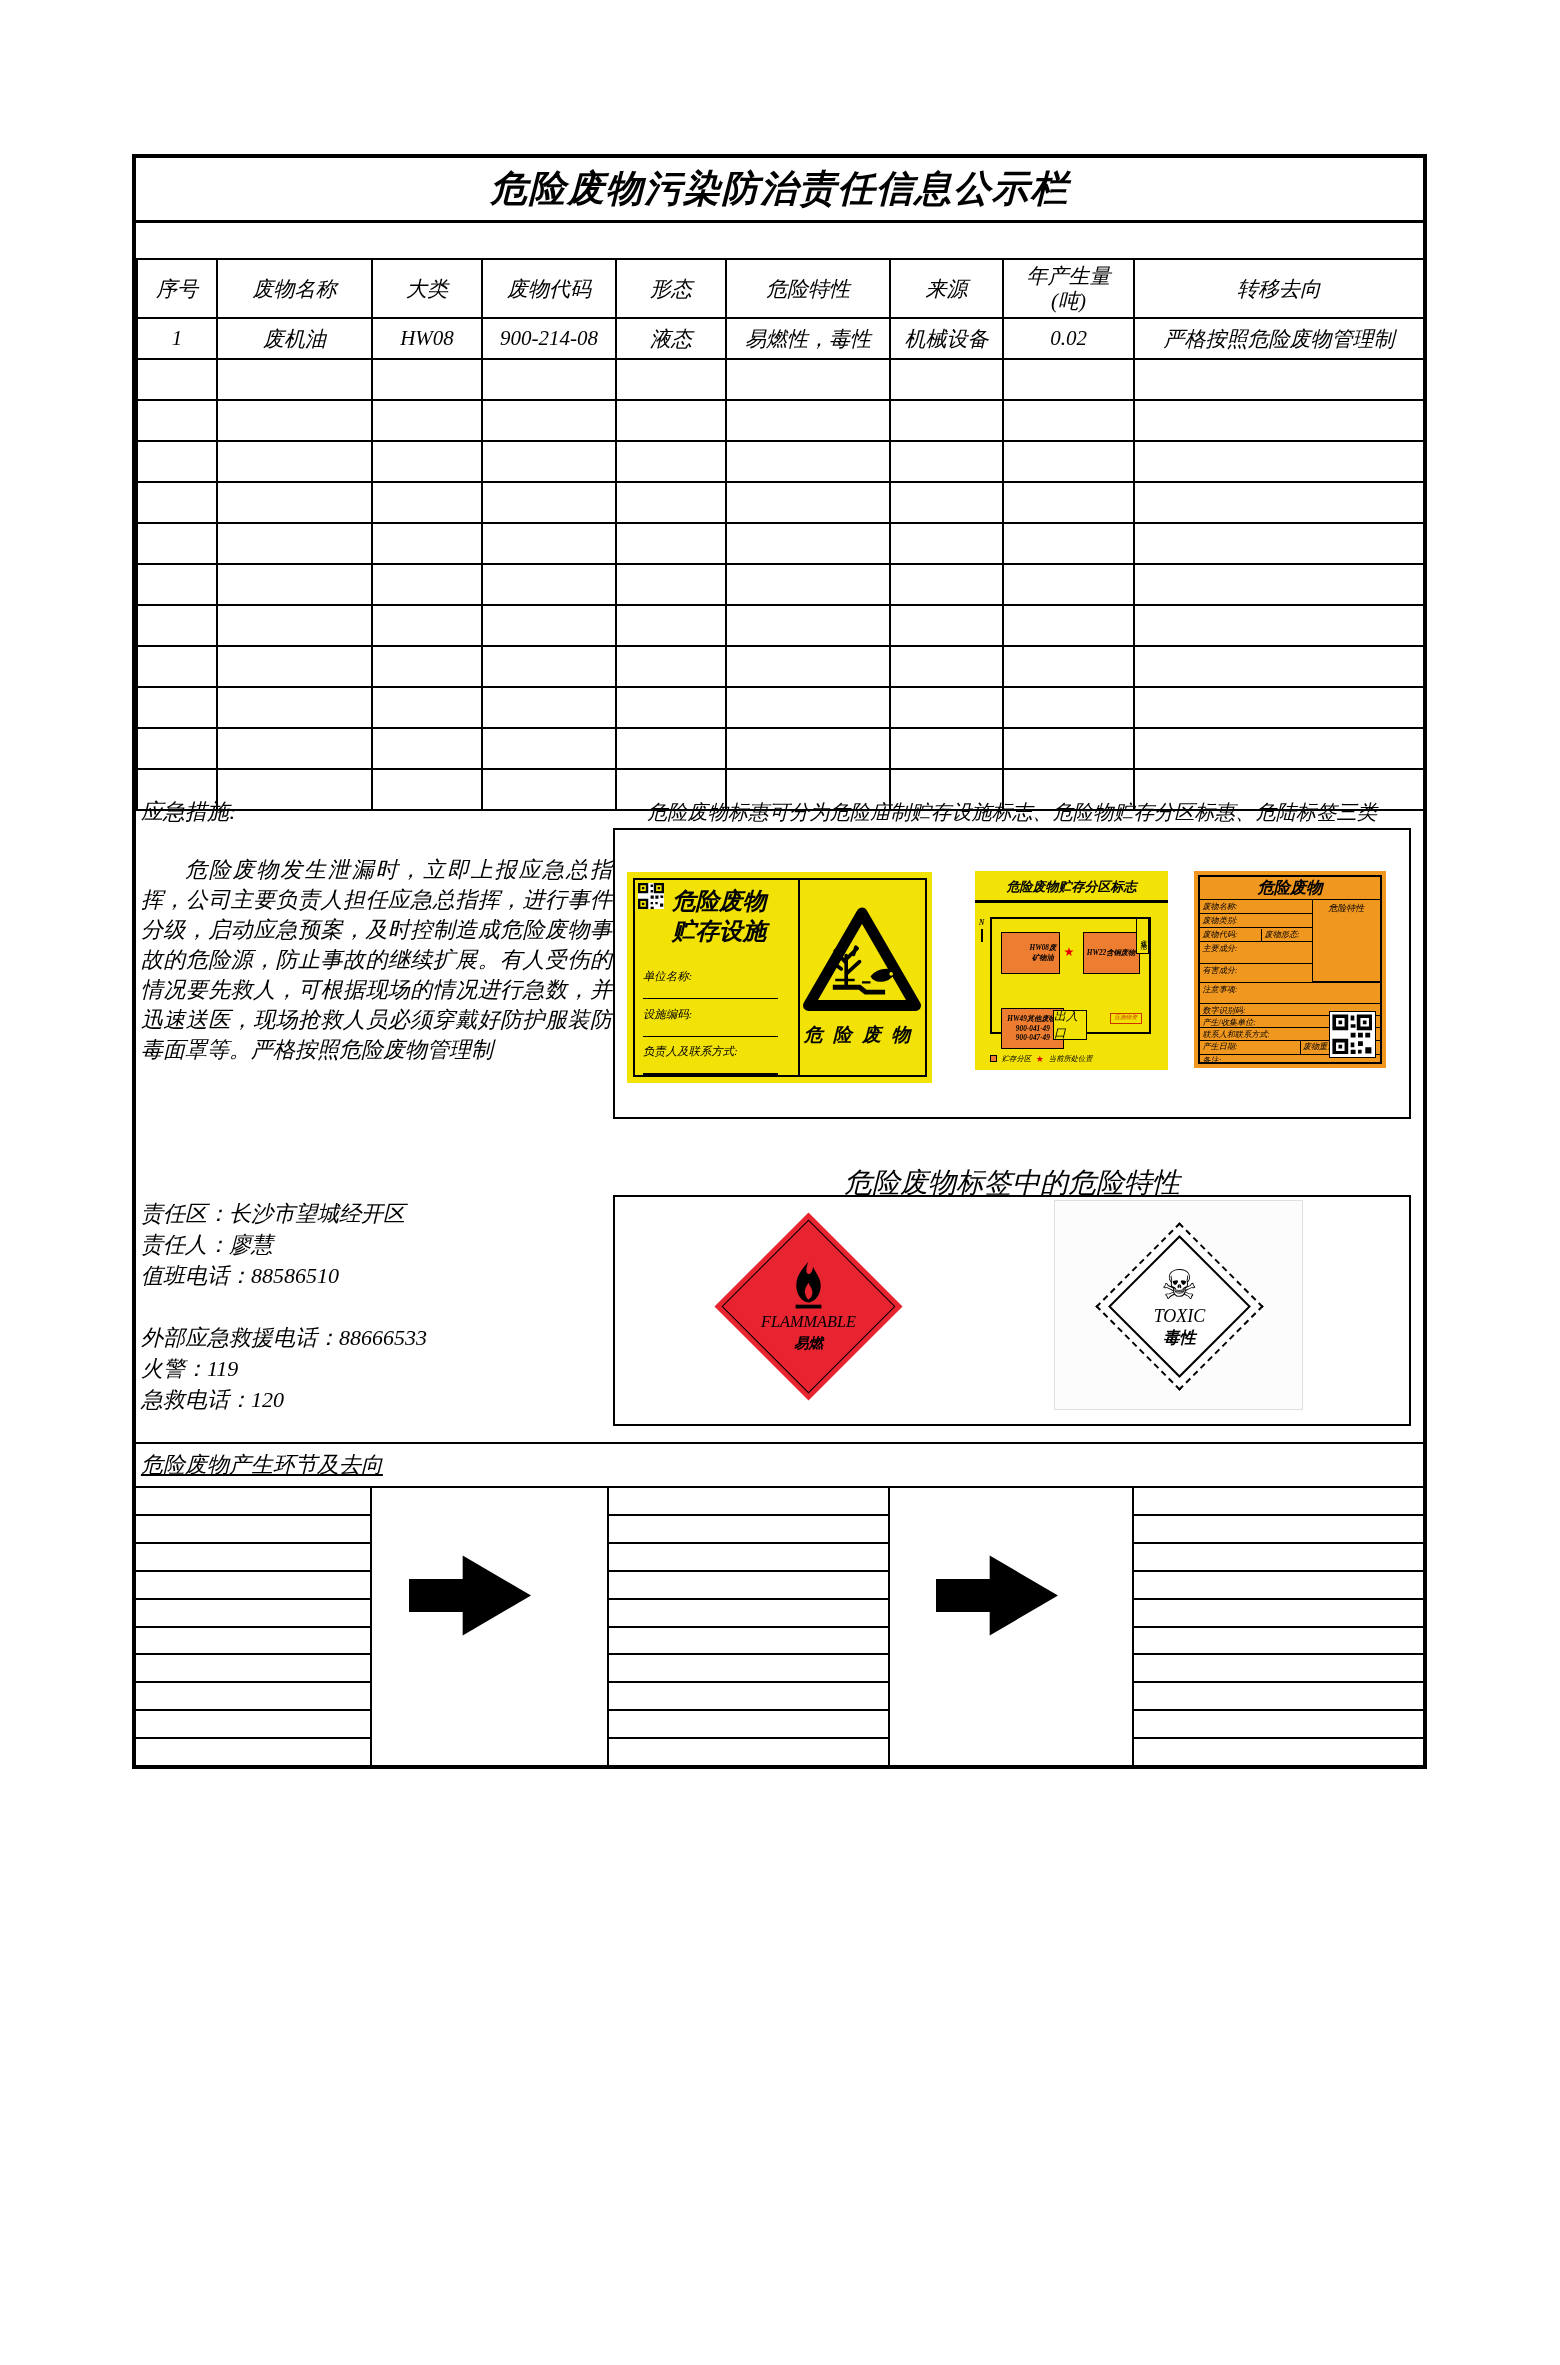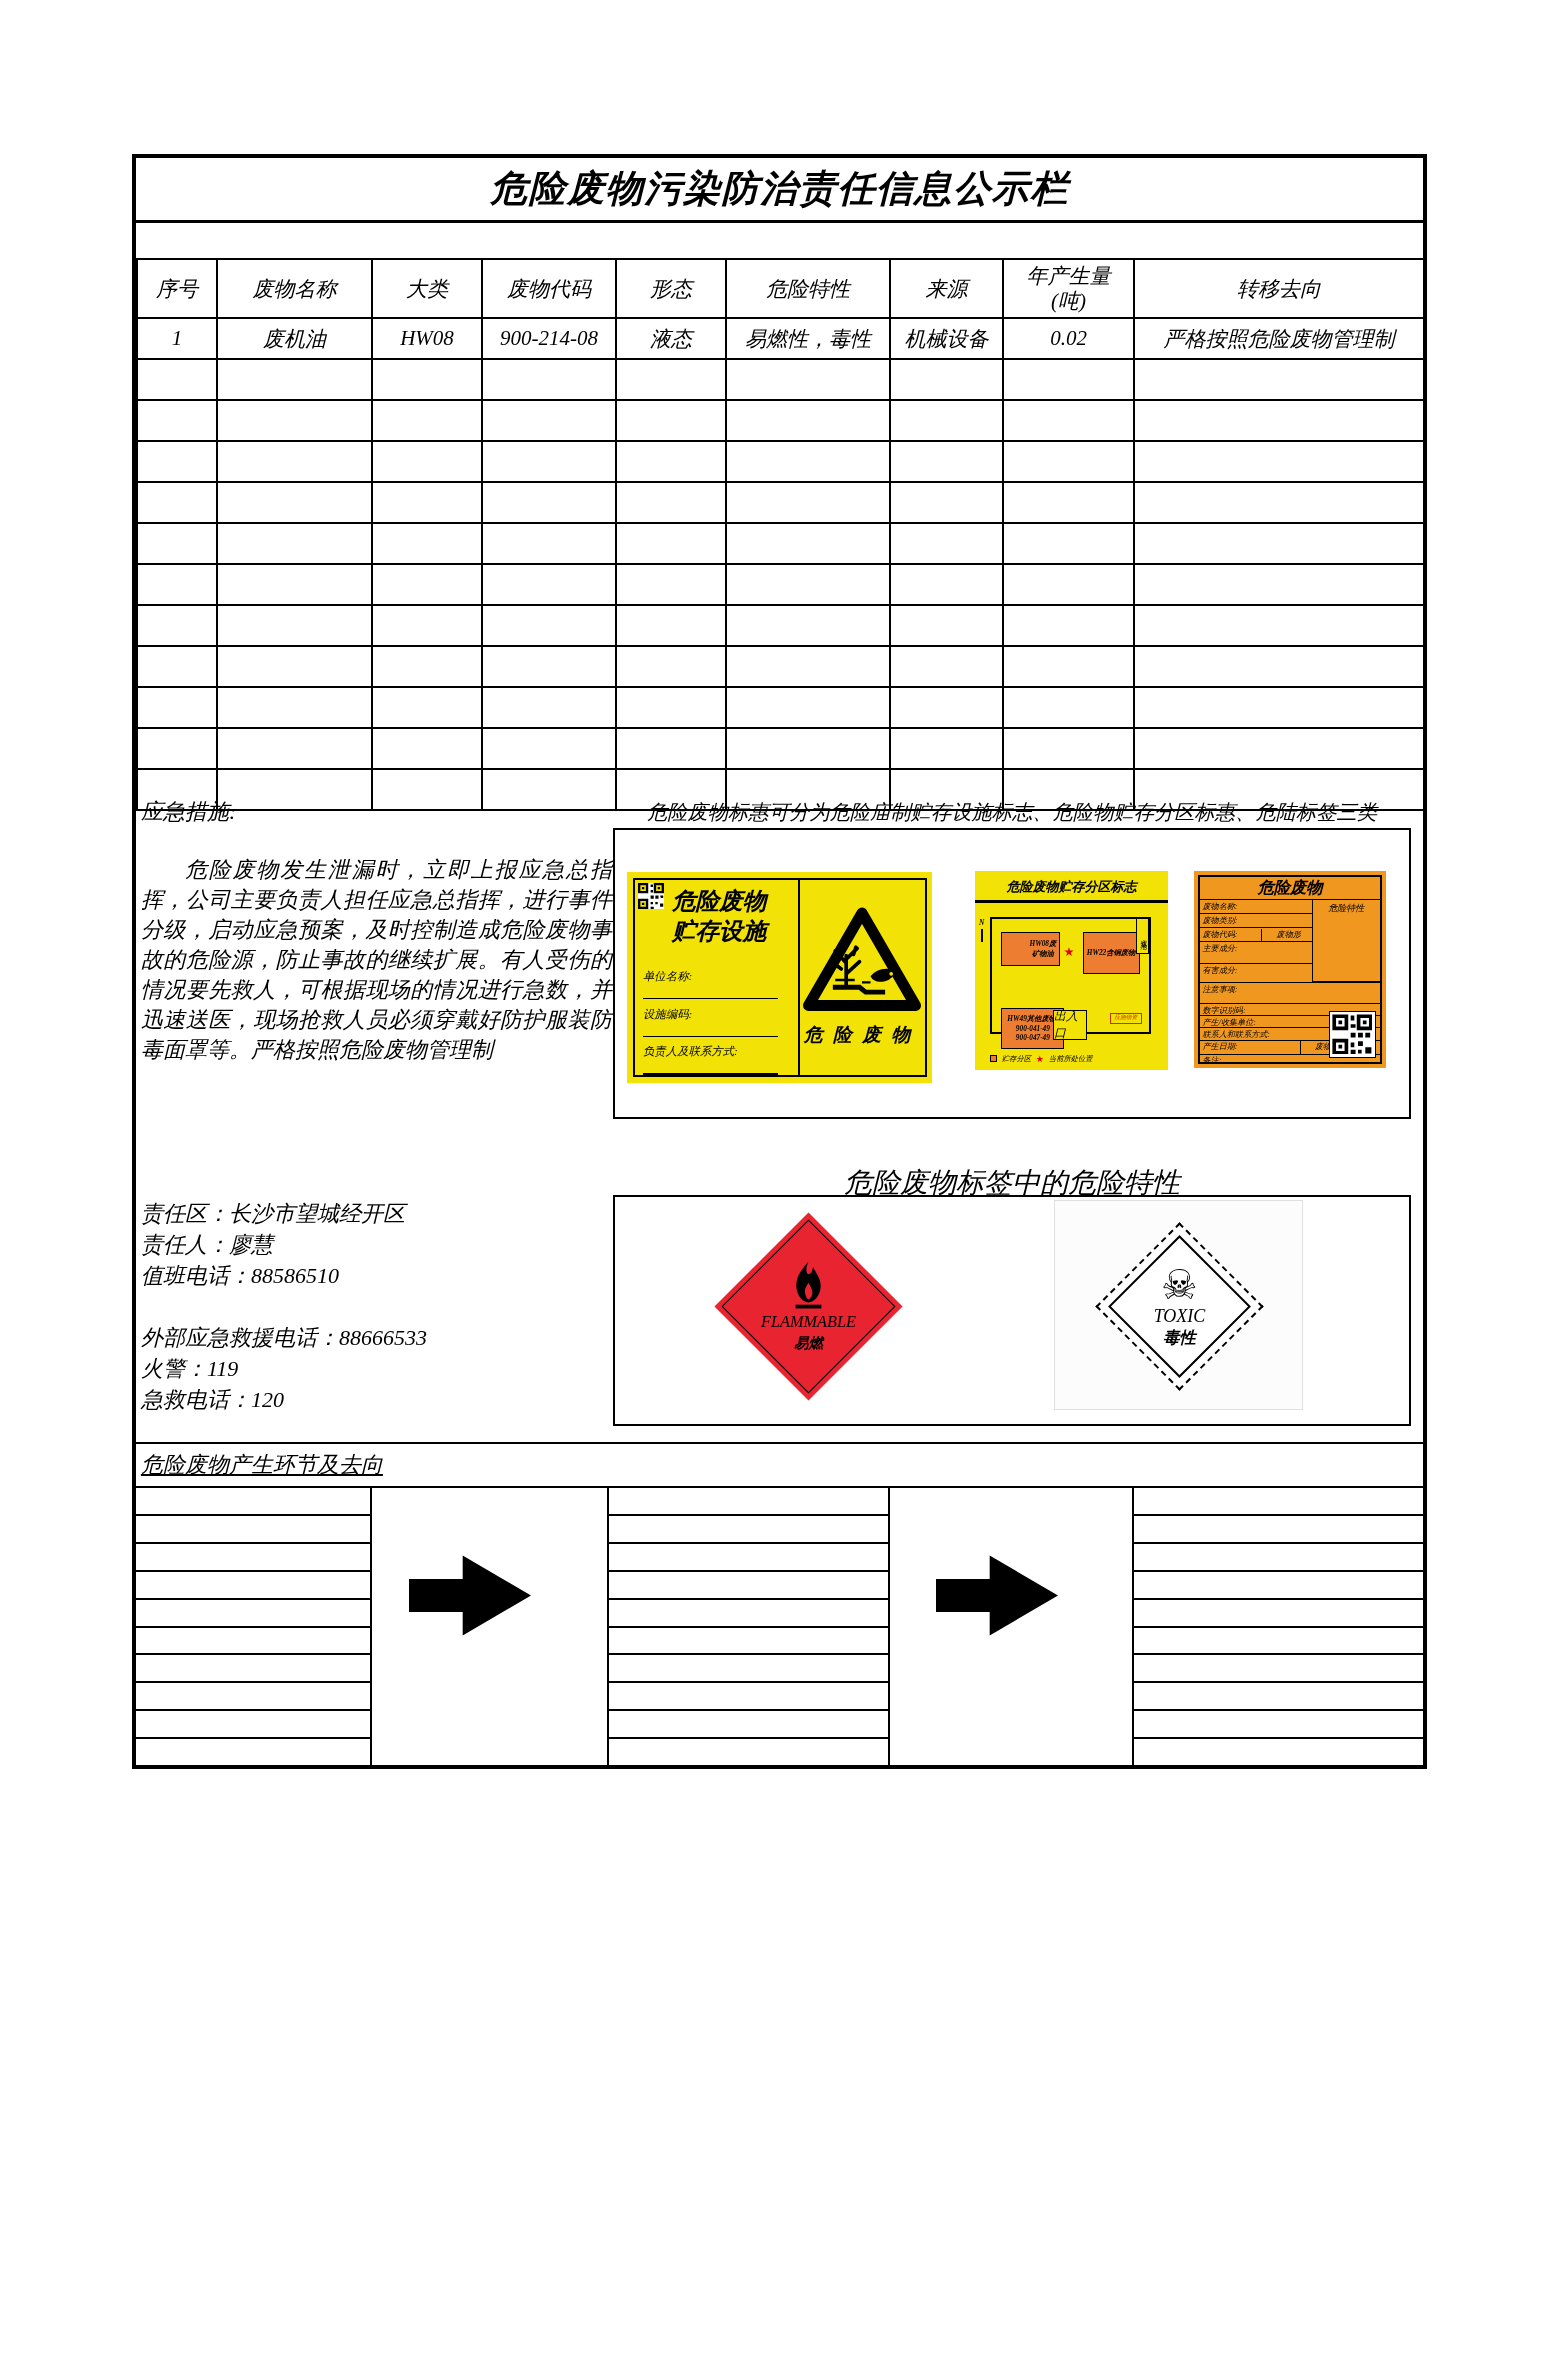--- a/index.html
+++ b/index.html
@@ -53,21 +53,21 @@
   .s2-title { text-align:center; padding-top:6.5px; font-size:13px; font-weight:bold; }
   .s2-rule { height:2.4px; background:#000; margin-top:4.9px; }
   .s2-north { position:absolute; left:4.1px; top:47px; font-size:7.3px; font-weight:bold;
               text-align:center; }
   .s2-north .nline { width:1.6px; height:13px; background:#000; margin:1.6px auto 0; }
   .s2-map { position:absolute; left:14.6px; top:46px; width:161px; height:117px;
             border:2.4px solid #000; }
   .s2-zone { position:absolute; background:#ed7d31; border:1.6px solid #000;
              display:flex; align-items:center; justify-content:center;
              font-size:7.3px; font-weight:bold; text-align:center; line-height:9.8px; }
-  .z1 { left:9.8px; top:13px; width:59px; height:34px;padding-left:24px; }
+  .z1 { left:9.8px; top:13px; width:59px; height:42px;padding-left:24px; }
   .z2 { left:91px; top:13px; width:57px; height:42px; }
   .z3 { left:9.8px; top:70px; width:63px; height:41px; flex-direction:column;margin-top:19px; }
   .s2-star { position:absolute; left:72px; top:26px; color:#e60000; font-size:12.2px;
              font-family:"DejaVu Sans",sans-serif; }
   .s2-supplies { position:absolute; right:6.5px; bottom:8.1px; width:32.5px; height:11.4px;
                  background:#f2e205; border:0.8px solid #cc3300; color:#cc3300;
                  font-size:5.7px; display:flex; align-items:center; justify-content:center; }
   .s2-pool { position:absolute; right:-0.8px; top:-0.8px; width:13px; height:36px;
              border:1.6px solid #000; background:#f2e205; font-size:6.5px;
              display:flex; align-items:center; justify-content:center;
@@ -87,21 +87,21 @@
   .sign3-inner { border:2px solid #000; height:100%; position:relative; font-size:8.1px; }
   .s3-title { height:23px; border-bottom:1.6px solid #000; text-align:center;
               font-size:16.3px; font-weight:bold; line-height:22px; }
   .s3-grid { position:absolute; left:0; right:0; top:23px; bottom:0; }
   .s3-row { border-bottom:1.2px solid #000; padding:0.8px 2.4px 0; overflow:hidden; }
   .s3-left { position:absolute; left:0; top:0; width:62%; }
   .s3-right { position:absolute; right:0; top:0; width:38%; height:82px;
               border-left:1.2px solid #000; border-bottom:1.2px solid #000;
               text-align:center; padding-top:2.4px; font-size:9px; }
   .s3-full { position:absolute; left:0; right:0; top:82px; }
-  .s3-split { display:flex;gap:12px; }
+  .s3-split { display:flex; }
   .s3-split > div:first-child { width:56%; border-right:1.2px solid #000; }
   .s3-split > div:last-child { flex:1; padding-left:2.4px; }
   .s3-qr { position:absolute; right:4.1px; bottom:4.1px; width:47px; height:47px;
            background:#fff; padding:2.4px; border:0.8px solid #000; }
 
   
   .diamond-red { position:absolute; left:127px; top:43px; width:133px; height:133px;
                  background:#e72430; transform:rotate(45deg); }
   .diamond-red .inner { position:absolute; inset:4.9px; border:1.6px solid #000; }
   .diamond-content { position:absolute; inset:0; transform:rotate(-45deg);

